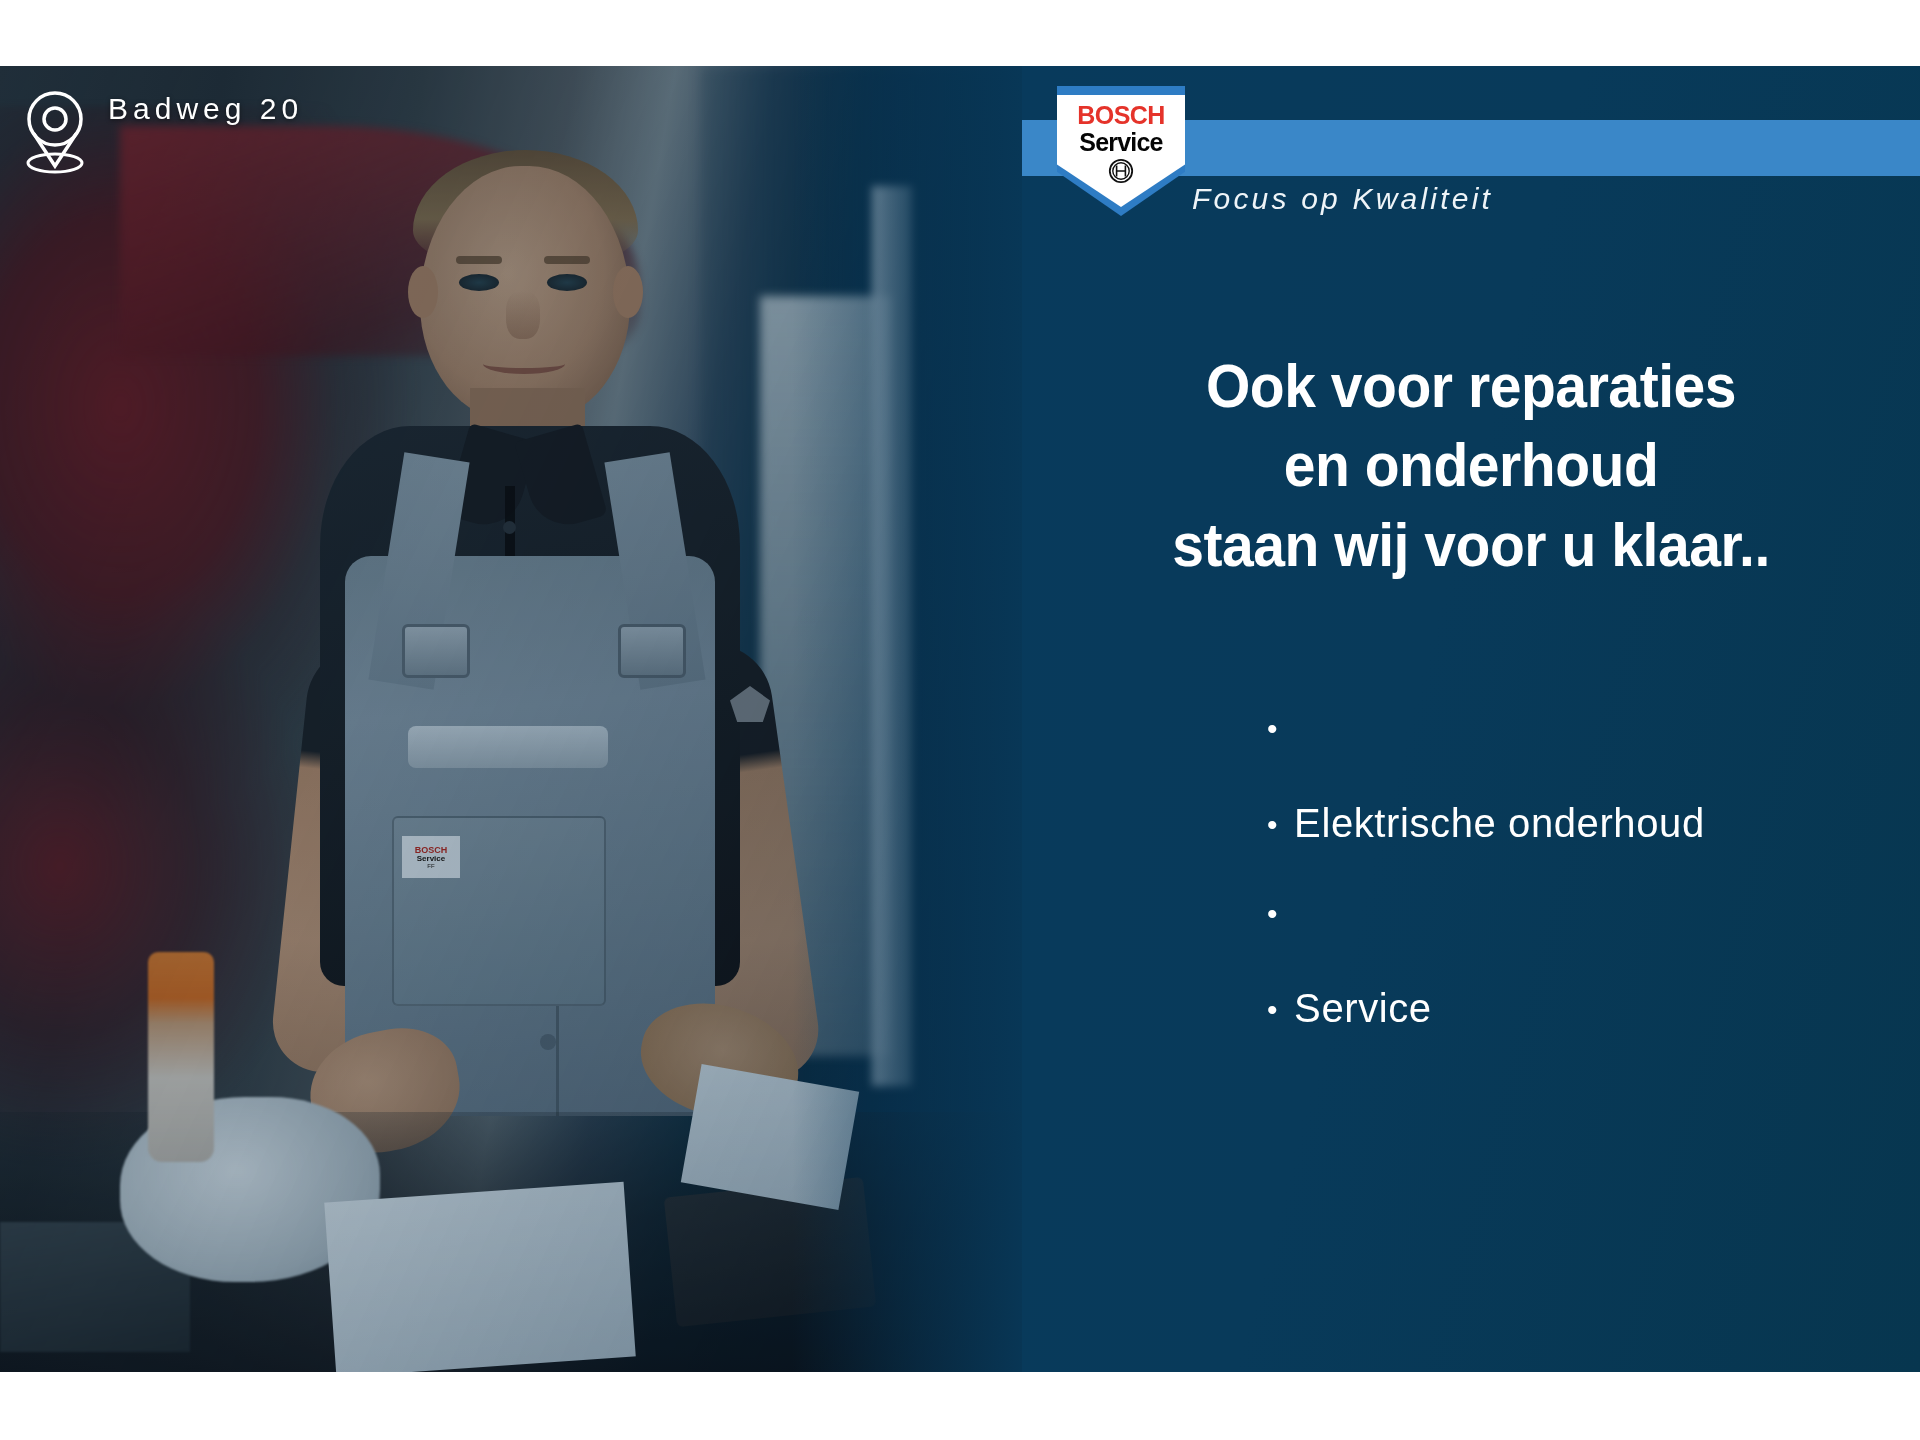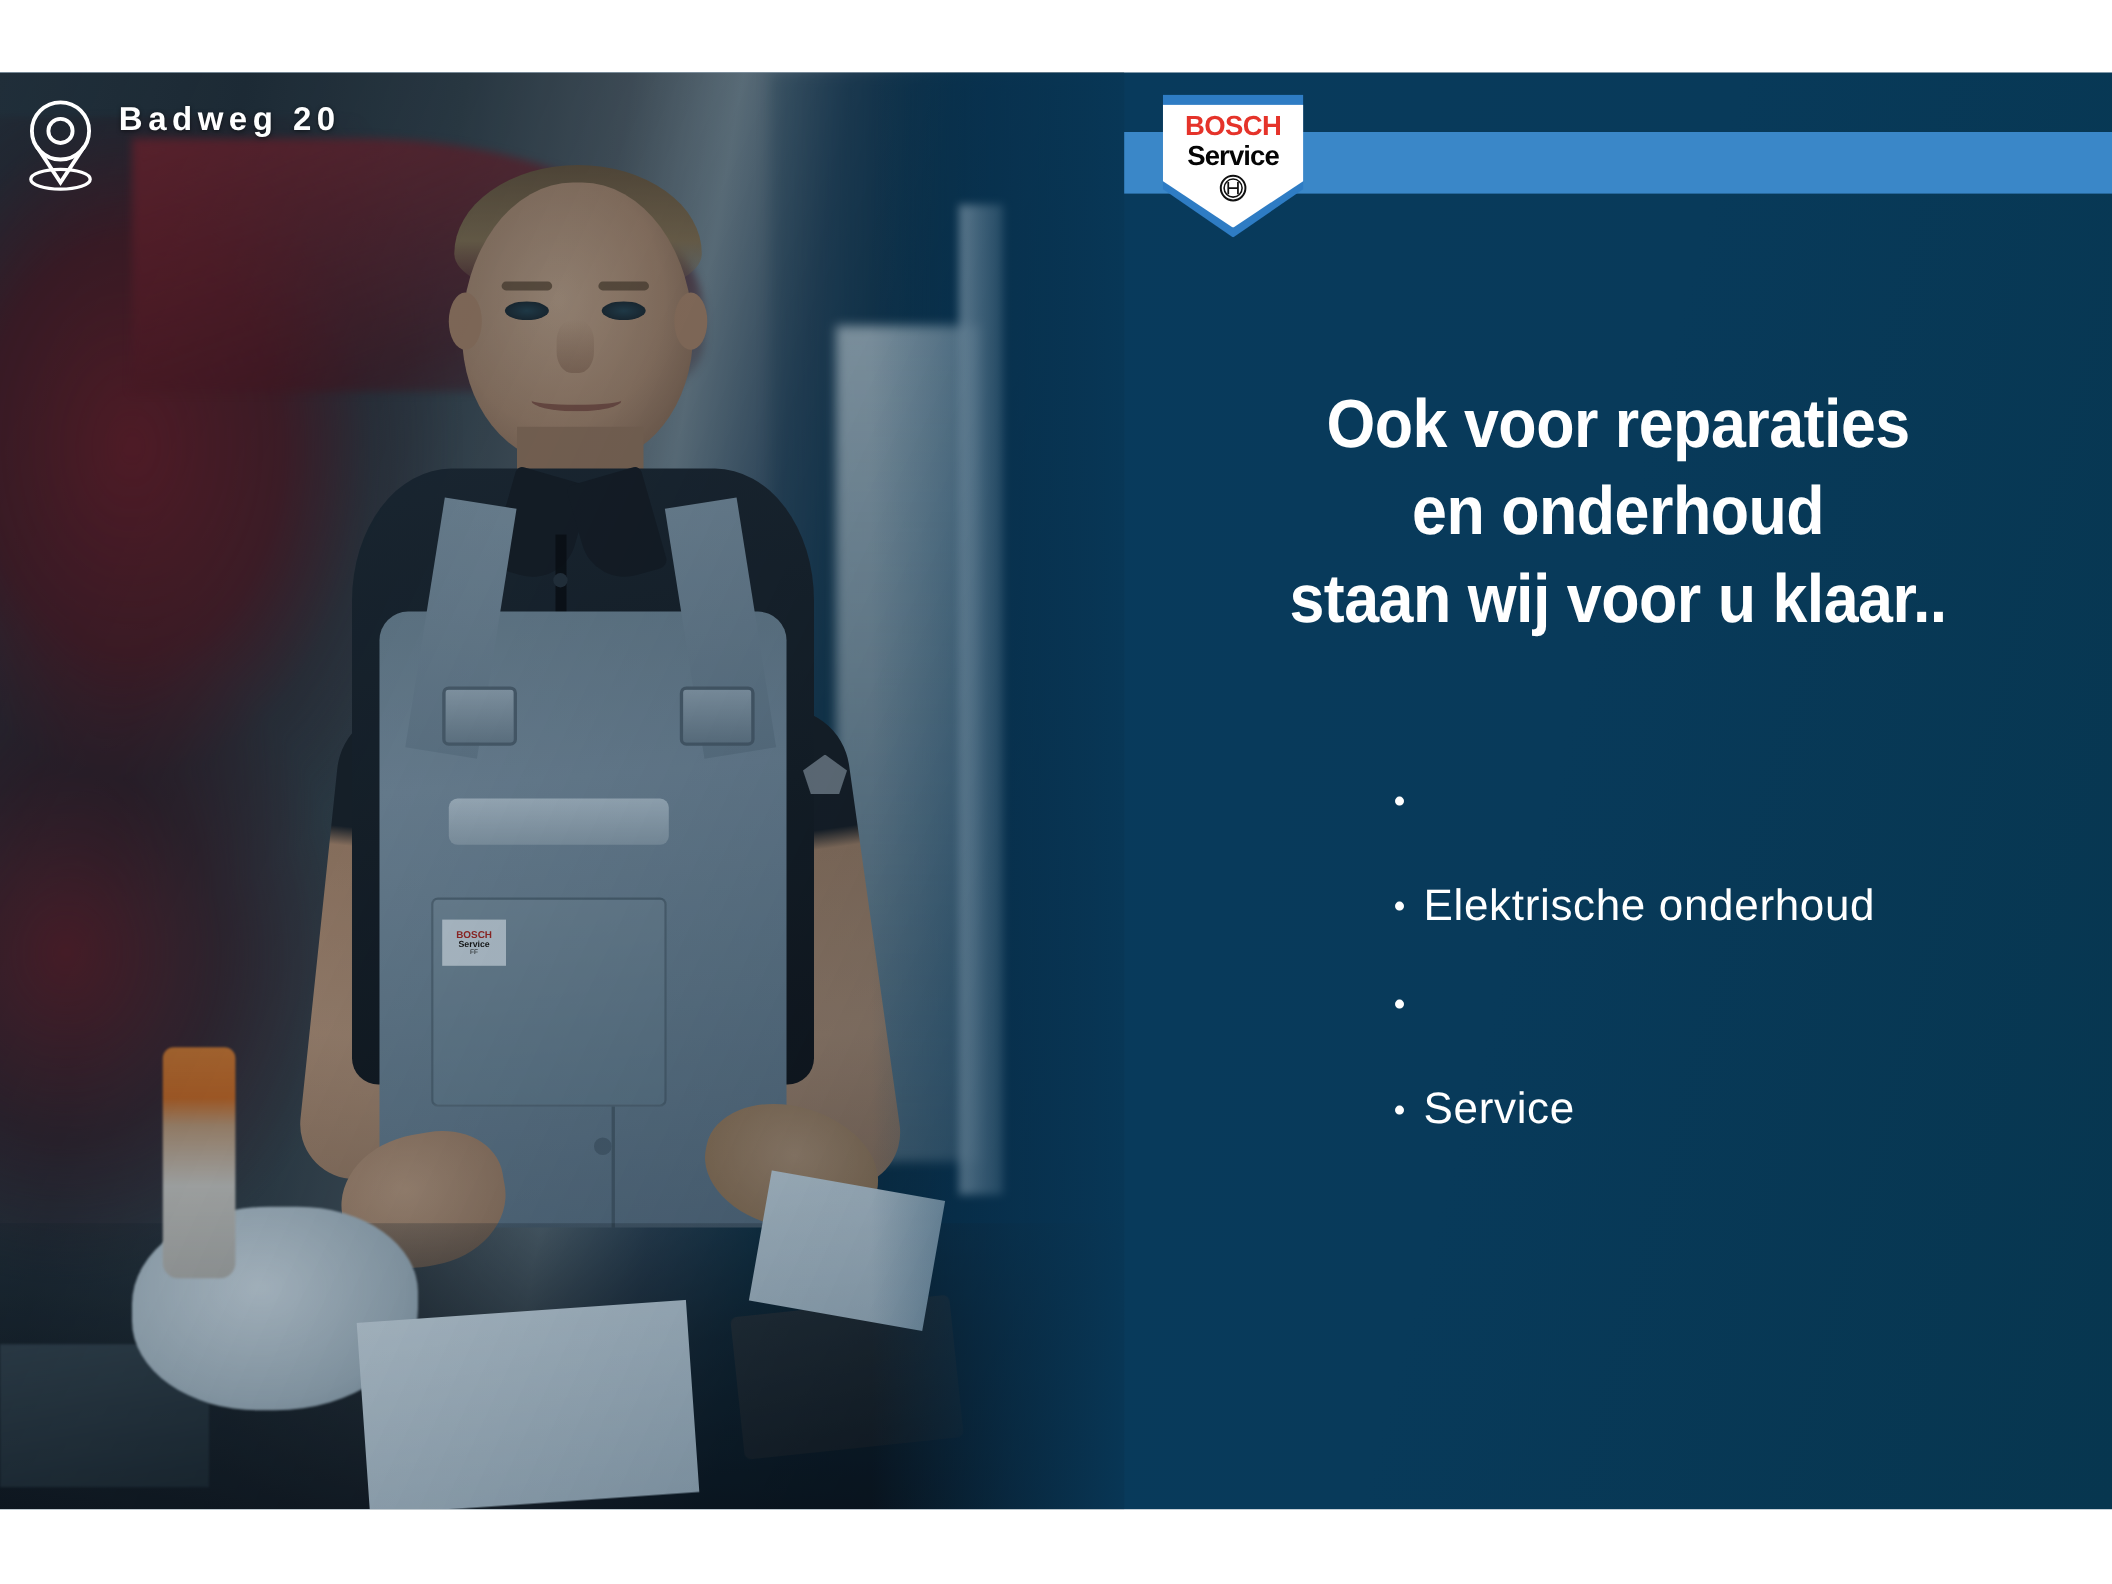--- a/index.html
+++ b/index.html
@@ -344,21 +344,21 @@
   }
   .pin-icon { width: 62px; height: 86px; flex: none; margin-top: 2px; }
   .address-lines {
     display: flex; flex-direction: column; gap: 6px;
     padding-top: 6px;
   }
   .address-line {
     color: #ffffff;
     font-size: 30px;
     letter-spacing: 5px;
-    font-weight: 700;
+    font-weight: 400;
     text-shadow: 0 1px 4px rgba(0,0,0,0.5);
     white-space: nowrap;
   }
 
   
   .info-pane {
     position: absolute;
     left: 1022px; top: 0;
     width: 898px; height: 1306px;
     background: linear-gradient(105deg, #083a5c 0%, #083a5a 45%, #07364f 100%);
@@ -556,20 +556,21 @@
         <span class="address-lines">
           <span class="address-line">Badweg 20</span>
         </span>
       </div>
     </div>
 
     <div class="info-pane">
 
       <div class="brand-row">
         <div class="name-bar"></div>
+        <div class="tagline">Focus op Kwaliteit</div>
 
         <div class="bosch-logo">
           <div class="bosch-shield"></div>
           <div class="bosch-white">
             <span class="bosch-word">BOSCH</span>
             <span class="bosch-service">Service</span>
             <span class="bosch-mark">
               <svg viewBox="0 0 26 26" width="26" height="26" aria-hidden="true">
                 <circle cx="13" cy="13" r="11.2" fill="none" stroke="#111" stroke-width="1.8"></circle>
                 <circle cx="13" cy="13" r="8.2" fill="none" stroke="#111" stroke-width="1.4"></circle>

